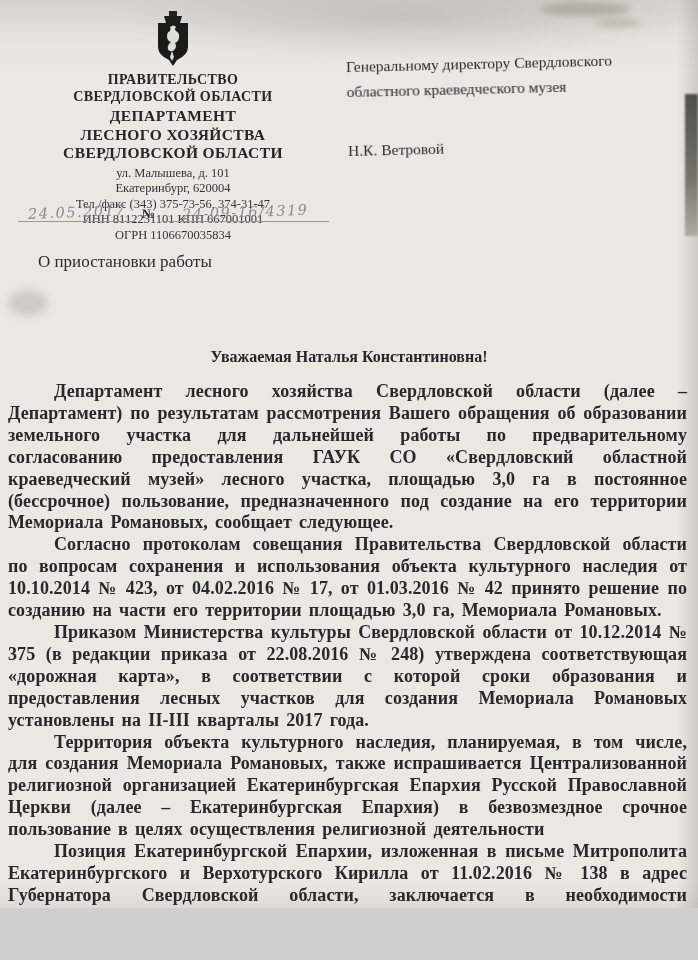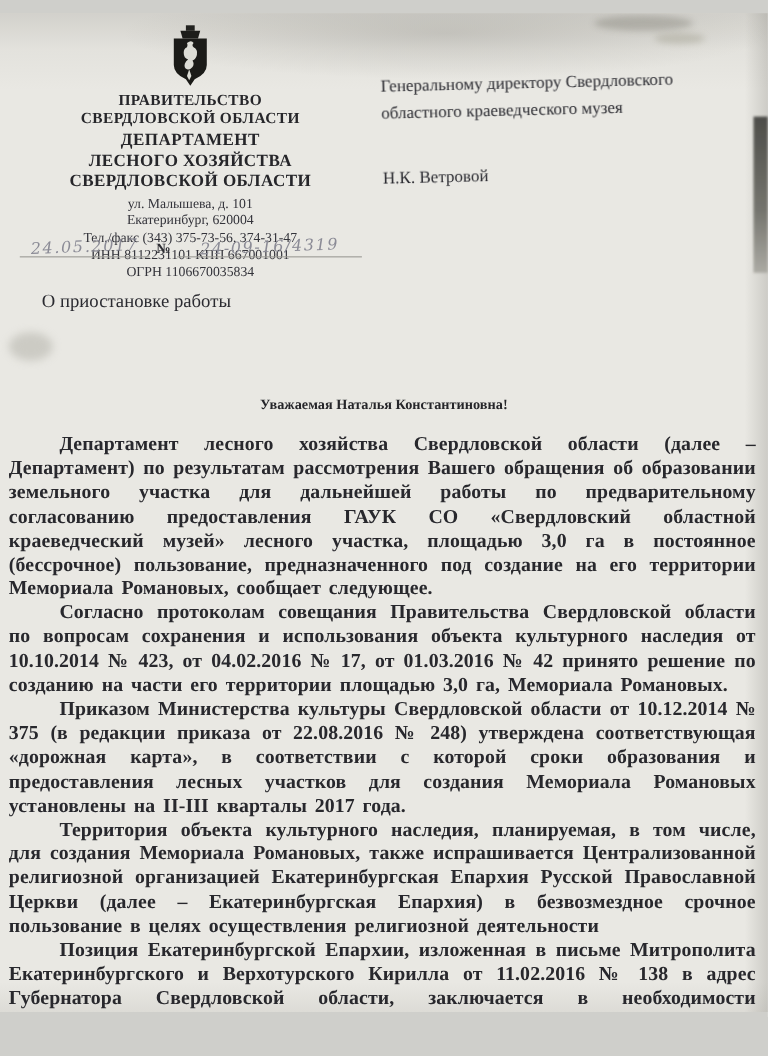--- a/index.html
+++ b/index.html
@@ -8,21 +8,20 @@
     width:698px;height:908px;
     overflow:hidden;
     background:
       radial-gradient(ellipse 420px 60px at 58% 2%, rgba(110,108,100,0.22), transparent 70%),
       linear-gradient(180deg, rgba(120,118,110,0.20) 0px, rgba(120,118,110,0.05) 34px, transparent 70px),
       linear-gradient(90deg, transparent 97%, rgba(105,103,96,0.22) 100%),
       linear-gradient(0deg, rgba(110,108,100,0.10) 0%, transparent 3%),
       #e9e8e3;
     font-family:"Liberation Serif","DejaVu Serif",serif;
     color:#26262a;
-    margin-top:12px;
   }
   .scanblur{filter:blur(0.25px);}
   
   .letterhead{position:absolute;left:0;top:10px;width:346px;text-align:center;}
   .emblem{display:block;margin:0 auto 4px auto;}
   .gov{font-size:14px;font-weight:bold;line-height:16.5px;letter-spacing:0.4px;}
   .dept{font-size:15.5px;font-weight:bold;line-height:18.5px;letter-spacing:0.4px;margin-top:2px;}
   .addr{font-size:12.5px;line-height:15.5px;margin-top:3px;color:#33333a;}
   
   .refs{position:absolute;left:18px;top:200px;width:330px;font-size:13px;color:#2d2d33;}
@@ -37,21 +36,21 @@
   
   .recipient{
     position:absolute;left:347px;top:50px;width:335px;
     font-size:15.5px;line-height:25px;color:#2b2b31;
     transform:rotate(-1.4deg);
   }
   .recipient .name{margin-top:34px;}
   
   .subject{position:absolute;left:38px;top:252px;font-size:17px;color:#2b2b31;}
   .salutation{position:absolute;left:0;top:348px;width:100%;text-align:center;
-    font-size:13px;font-weight:bold;}
+    font-size:16px;font-weight:bold;}
   
   .bodytext{
     position:absolute;left:8px;right:11px;top:381px;
     font-size:18px;font-weight:bold;line-height:21.9px;
     text-align:justify;word-spacing:2.5px;letter-spacing:0.1px;
     color:#28282d;
   }
   .bodytext p{margin:0;text-indent:46px;}
   
   .edge-strip{
@@ -110,21 +109,21 @@
         </span>
       </div>
     </div>
 
     <div class="recipient">
       <div>Генеральному директору Свердловского</div>
       <div>областного краеведческого музея</div>
       <div class="name">Н.К. Ветровой</div>
     </div>
 
-    <div class="subject">О приостановке работы</div>
+    <div class="subject">О приостановки работы</div>
 
     <div class="salutation">Уважаемая Наталья Константиновна!</div>
 
     <div class="bodytext">
       <p>Департамент лесного хозяйства Свердловской области (далее – Департамент) по результатам рассмотрения Вашего обращения об образовании земельного участка для дальнейшей работы по предварительному согласованию предоставления ГАУК СО «Свердловский областной краеведческий музей» лесного участка, площадью 3,0 га в постоянное (бессрочное) пользование, предназначенного под создание на его территории Мемориала Романовых, сообщает следующее.</p>
       <p>Согласно протоколам совещания Правительства Свердловской области по вопросам сохранения и использования объекта культурного наследия от 10.10.2014 № 423, от 04.02.2016 № 17, от 01.03.2016 № 42 принято решение по созданию на части его территории площадью 3,0 га, Мемориала Романовых.</p>
       <p>Приказом Министерства культуры Свердловской области от 10.12.2014 № 375 (в редакции приказа от 22.08.2016 № 248) утверждена соответствующая «дорожная карта», в соответствии с которой сроки образования и предоставления лесных участков для создания Мемориала Романовых установлены на II-III кварталы 2017 года.</p>
       <p>Территория объекта культурного наследия, планируемая, в том числе, для создания Мемориала Романовых, также испрашивается Централизованной религиозной организацией Екатеринбургская Епархия Русской Православной Церкви (далее – Екатеринбургская Епархия) в безвозмездное срочное пользование в целях осуществления религиозной деятельности</p>
       <p>Позиция Екатеринбургской Епархии, изложенная в письме Митрополита Екатеринбургского и Верхотурского Кирилла от 11.02.2016 № 138 в адрес Губернатора Свердловской области, заключается в необходимости приостановки решения, принятого Правительством Свердловской области о создании на территории объекта культурного наследия Мемориала Романовых и предоставлении в постоянное (бессрочное) пользование для его создания</p>
     </div>

